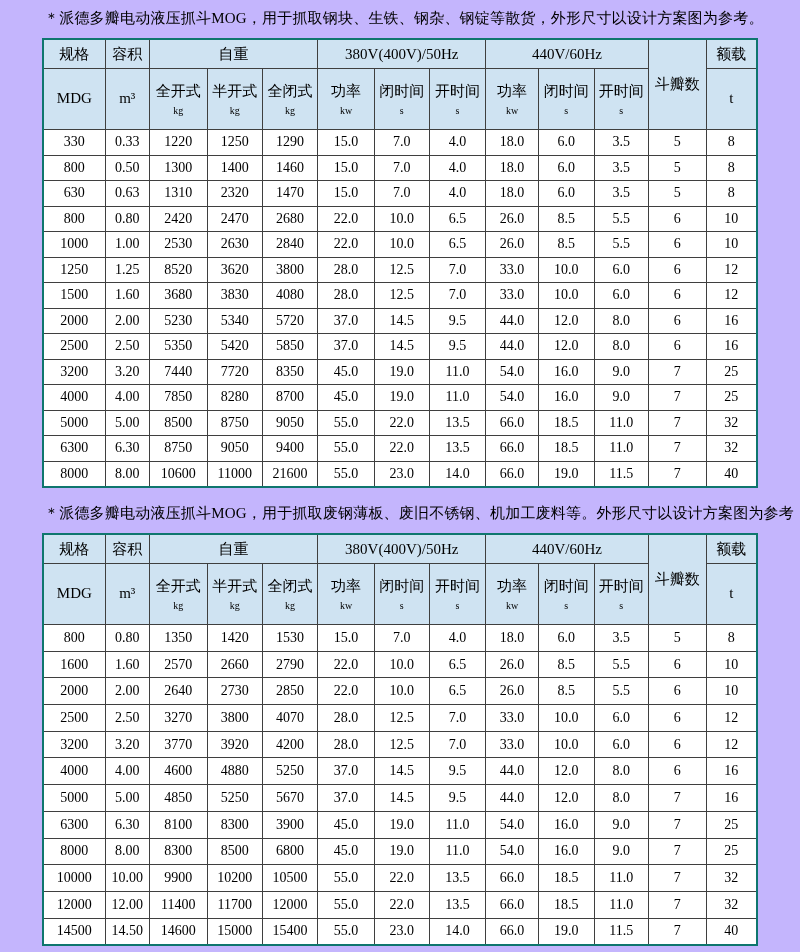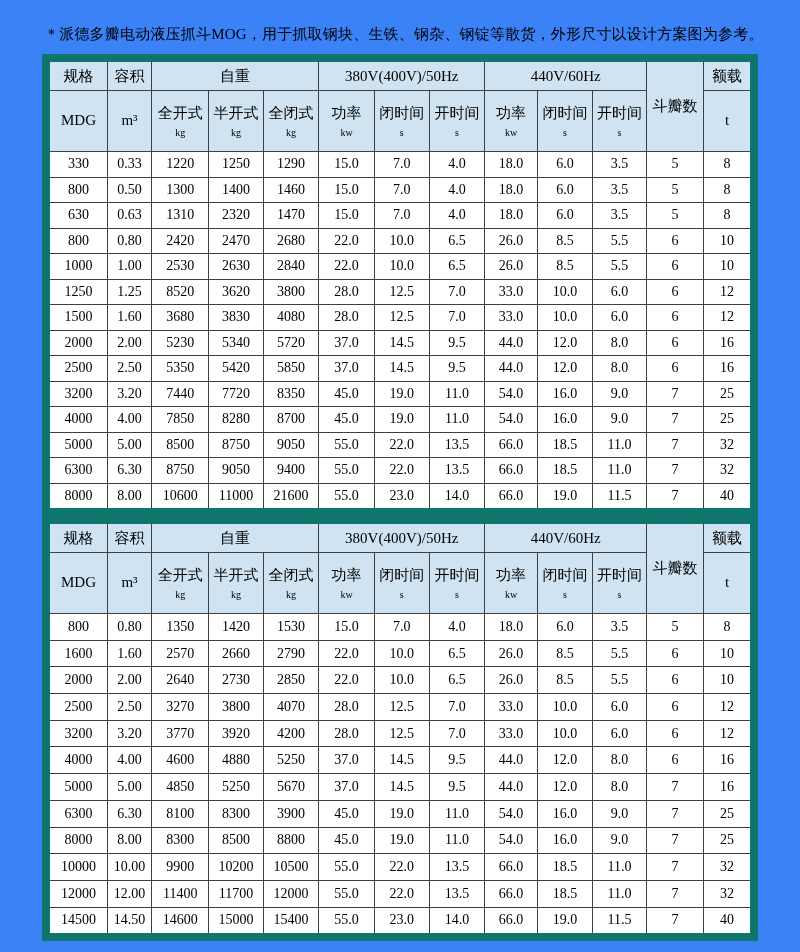--- a/index.html
+++ b/index.html
@@ -6,39 +6,39 @@
     margin: 0;
     padding: 0;
     background: #ffffff;
     font-family: "Liberation Serif", "DejaVu Serif", serif;
     color: #000000;
   }
   .page {
     width: 800px;
     height: 952px;
     box-sizing: border-box;
-    padding: 20px 42px 0 42px;
-    background: #3b82f6;
+    padding: 4px 42px 0 42px;
+    background: #c4b5fd;
     overflow: hidden;
   }
   .caption {
     font-size: 15px;
     line-height: 1.4;
     margin: 4px 0 9px 2px;
     white-space: nowrap;
     letter-spacing: 0.2px;
   }
   .section-2 .caption {
     margin-top: 15px;
   }
   table.spec-table {
     width: 716px;
     border-collapse: collapse;
     table-layout: fixed;
-    border: 8px solid #0f766e;
+    border: 2px solid #0f766e;
   }
   table.spec-table th,
   table.spec-table td {
     border: 1px solid #3f3f3f;
     text-align: center;
     vertical-align: middle;
     padding: 0 1px;
     font-weight: normal;
     overflow: hidden;
   }
@@ -374,20 +374,21 @@
             <td>19.0</td>
             <td>11.5</td>
             <td>7</td>
             <td>40</td>
           </tr>
         </tbody>
     </table>
   </section>
 
   <section class="section-2">
+    <p class="caption">＊派德多瓣电动液压抓斗MOG，用于抓取废钢薄板、废旧不锈钢、机加工废料等。外形尺寸以设计方案图为参考</p>
 
     <table class="spec-table t2">
       <colgroup>
         <col class="c-spec">
           <col class="c-cap">
           <col class="c-fo">
           <col class="c-ho">
           <col class="c-fc">
         <col class="c-pw1">
           <col class="c-ct1">
@@ -575,21 +576,21 @@
             <td>16.0</td>
             <td>9.0</td>
             <td>7</td>
             <td>25</td>
           </tr>
           <tr>
             <td>8000</td>
             <td>8.00</td>
             <td>8300</td>
             <td>8500</td>
-            <td>8800</td>
+            <td>6800</td>
             <td>45.0</td>
             <td>19.0</td>
             <td>11.0</td>
             <td>54.0</td>
             <td>16.0</td>
             <td>9.0</td>
             <td>7</td>
             <td>25</td>
           </tr>
           <tr>

